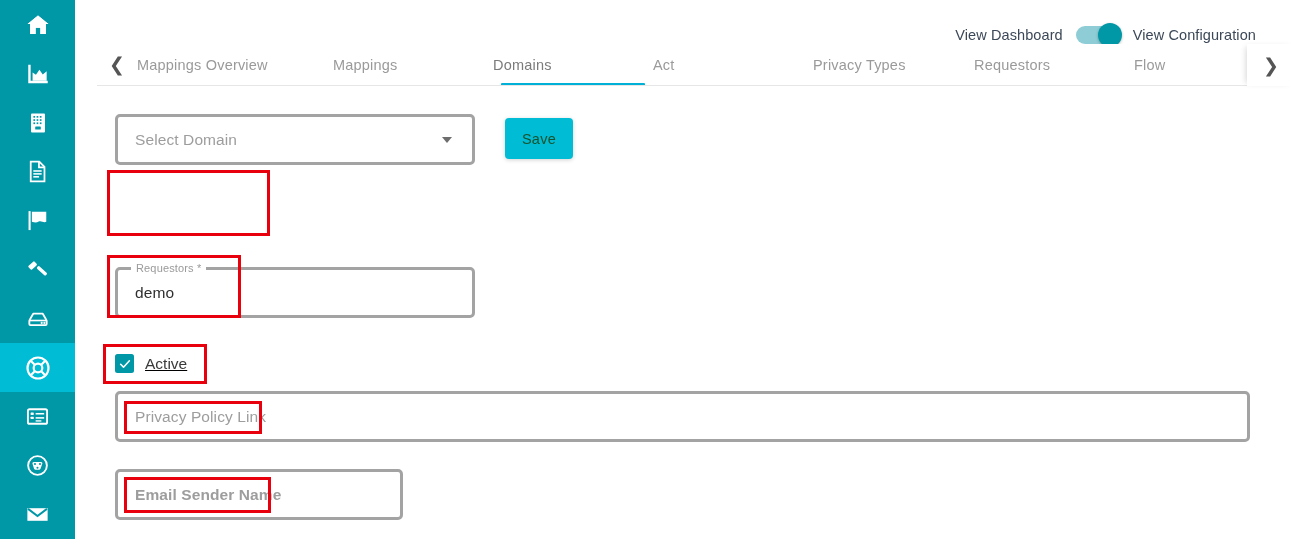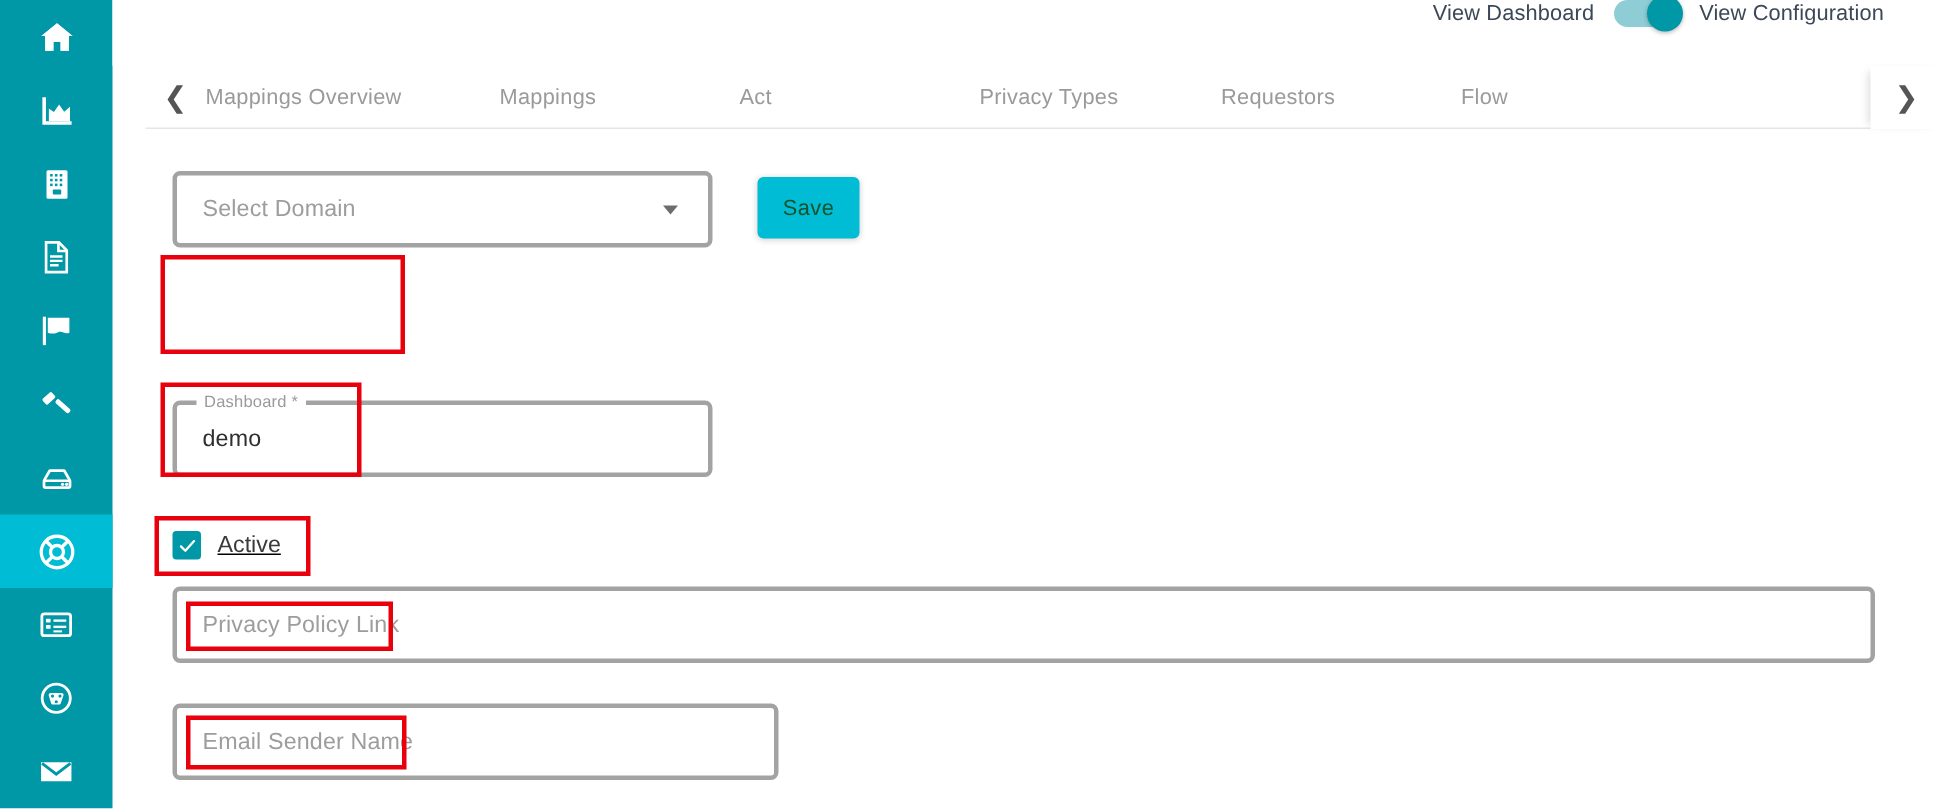--- a/index.html
+++ b/index.html
@@ -22,21 +22,21 @@
     display: flex; align-items: center; justify-content: center;
     color: #ffffff;
   }
   .side-item.active { background: #00bcd4; }
   .side-item svg { display: block; }
 
   
   .topbar {
     position: absolute; left: 75px; top: 0; width: 1220px; height: 44px;
     background: #fff;
-    display: flex; align-items: flex-start; justify-content: flex-end;
+    display: flex; align-items: flex-end; justify-content: flex-end;
     padding-right: 39px;
   }
   .toggle-row { display: flex; align-items: center; gap: 13px; }
   .toggle-label {
     font-size: 14.5px; color: #3c4858; letter-spacing: .1px; white-space: nowrap;
   }
   .switch {
     position: relative; width: 44px; height: 18px;
     border-radius: 9px; background: #8ecdd6;
   }
@@ -286,20 +286,24 @@
   <div class="tabbar">
     <div class="tab-arrow">❮</div>
     <div class="tabs-scroll">
 
       <div class="tab" style="width:196px">
         <span>Mappings Overview</span>
       </div>
       <div class="tab" style="width:160px">
         <span>Mappings</span>
       </div>
+      <div class="tab active" style="width:160px">
+        <span>Domains</span>
+        <span class="ink"></span>
+      </div>
       <div class="tab" style="width:160px">
         <span>Act</span>
       </div>
       <div class="tab" style="width:161px">
         <span>Privacy Types</span>
       </div>
       <div class="tab" style="width:160px">
         <span>Requestors</span>
       </div>
       <div class="tab" style="width:135px">
@@ -313,40 +317,40 @@
 
     <div class="mat-field" style="left:40px; top:28px; width:360px; height:51px;">
       <span class="ph">Select Domain</span>
       <span class="caret"></span>
     </div>
 
     <button class="save-btn" style="left:430px; top:32px; width:68px; height:41px;">Save</button>
 
 
     <div class="mat-field" style="left:40px; top:181px; width:360px; height:51px;">
-      <span class="flabel">Dashboard *</span>
+      <span class="flabel">Requestors *</span>
       <span class="val">demo</span>
     </div>
 
     <div class="check-row" style="left:40px; top:268px;text-decoration:underline;">
       <span class="cbox">
         <span>
           <svg width="14" height="14" viewBox="0 0 24 24">
               <path d="M4.5 12.4l5 5 10-11" fill="none" stroke="#fff" stroke-width="2.6" stroke-linecap="round" stroke-linejoin="round"></path>
             </svg>
         </span>
       </span>
       <span class="check-label">Active</span>
     </div>
 
     <div class="mat-field" style="left:40px; top:305px; width:1135px; height:51px;">
       <span class="ph">Privacy Policy Link</span>
     </div>
 
-    <div class="mat-field" style="left:40px; top:383px; width:404px; height:51px;">
+    <div class="mat-field" style="left:40px; top:383px; width:288px; height:51px;font-weight:bold;">
       <span class="ph">Email Sender Name</span>
     </div>
   </div>
 
   <div class="anno" style="left:107px; top:170px; width:163px; height:66px;"></div>
   <div class="anno" style="left:107px; top:255px; width:134px; height:63px;"></div>
   <div class="anno" style="left:103px; top:344px; width:104px; height:40px;"></div>
   <div class="anno" style="left:124px; top:401px; width:138px; height:33px;"></div>
   <div class="anno" style="left:124px; top:477px; width:147px; height:36px;"></div>
 

